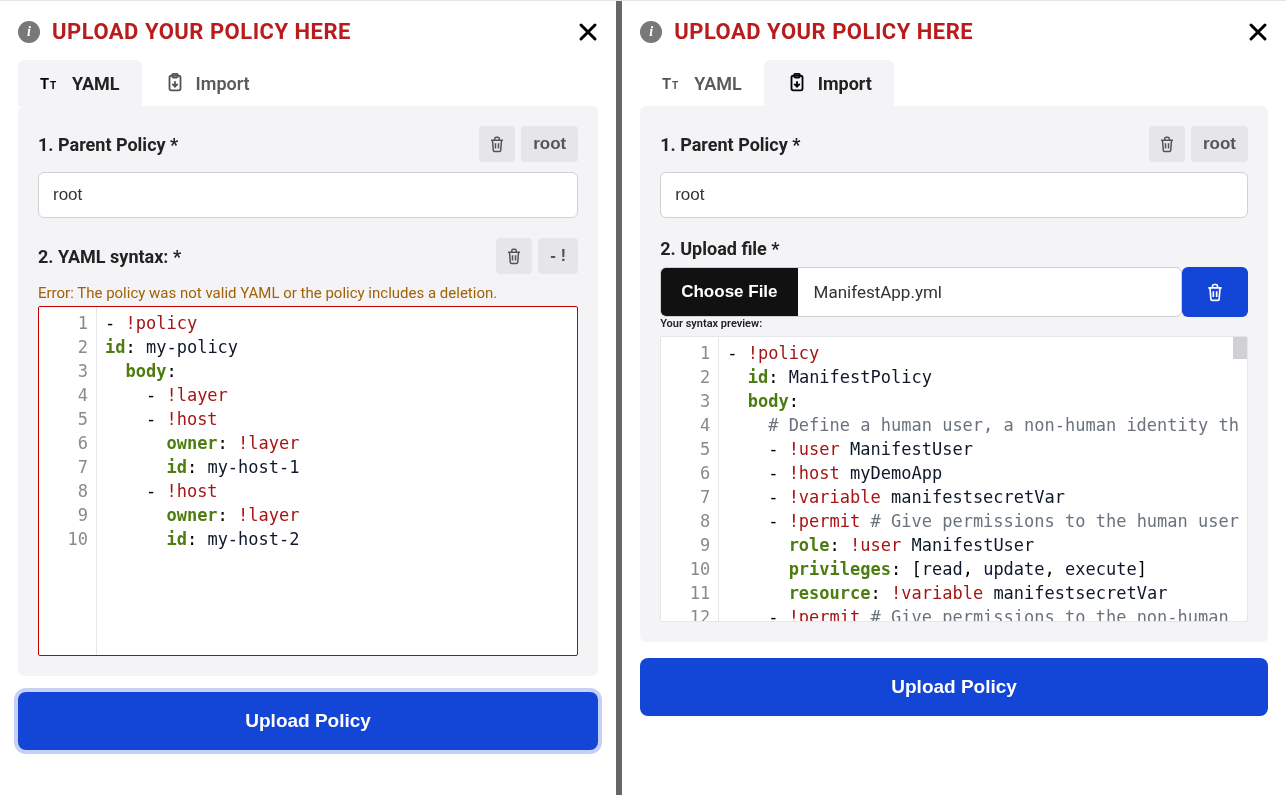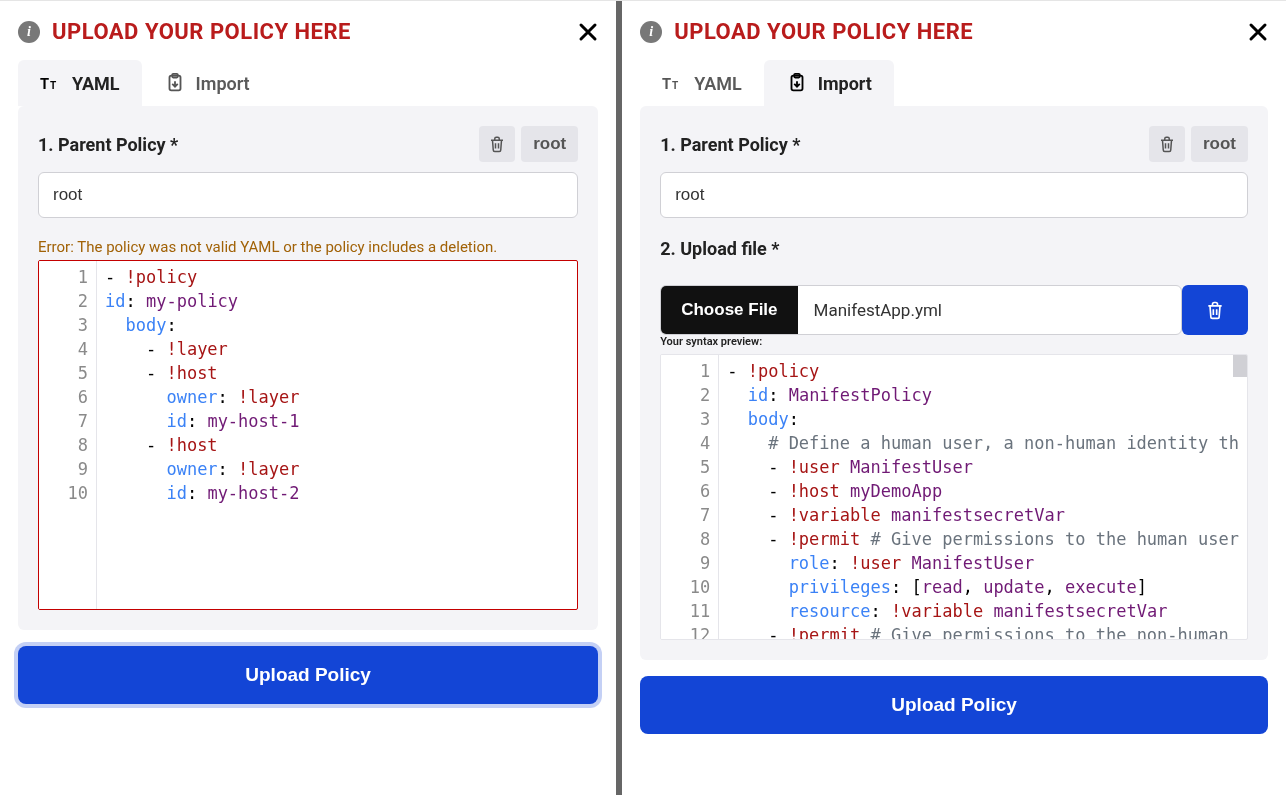--- a/index.html
+++ b/index.html
@@ -33,25 +33,25 @@
   .err { color:#a16207; font-size:15px; margin-bottom:4px; }
   .editor { border:1px solid #c40000; border-radius:2px; background:#fff; height:350px; display:flex; font-family: ui-monospace, SFMono-Regular, Menlo, Consolas, monospace; font-size:17px; overflow:hidden; }
   .editor.noerr { border:1px solid #e5e5ea; }
   .gutter { width:58px; background:#fff; border-right:1px solid #e5e5ea; text-align:right; padding:4px 8px 4px 0; color:#8a8a8a; }
   .gutter .ln { height:24px; line-height:24px; }
   .code { flex:1; padding:4px 8px; overflow:auto; }
   .code .line { height:24px; line-height:24px; white-space:pre; }
   .code-wrap { position:relative; flex:1; overflow:hidden; }
   .code-wrap .scroll-stub { position:absolute; right:0; top:0; width:14px; height:22px; background:#d0d0d5; }
   .hl-tag { color:#a61515; }
-  .hl-key { color:#3b82f6; }
-  .hl-str { color:#701a75; }
+  .hl-key { color:#4d7c0f;font-weight:bold; }
+  .hl-str { color:#0f172a; }
   .hl-cmt { color:#6a737d; }
 
-  .file-row { display:flex; margin-top:26px; }
+  .file-row { display:flex; margin-top:8px; }
   .file-group { flex:1; display:flex; border:1px solid #d0d0d5; border-radius:6px; overflow:hidden; background:#fff; }
   .choose-btn { background:#111; color:#fff; border:none; padding:14px 20px; font-size:17px; font-weight:600; cursor:pointer; }
   .file-name { flex:1; padding:14px 16px; font-size:17px; color:#333; }
   .trash-blue { background:#1345d6; border:none; border-radius:6px; width:66px; display:flex; align-items:center; justify-content:center; cursor:pointer; color:#fff; }
 
   .preview-label { font-size:11px; font-weight:600; color:#222; margin-top:0; margin-bottom:6px; }
 
   .upload-btn { width:100%; margin-top:16px; background:#1345d6; color:#fff; border:none; border-radius:8px; padding:18px 0; font-size:19px; font-weight:700; cursor:pointer; }
   .upload-btn.glow { box-shadow: 0 0 0 4px rgba(19,69,214,.25); }
 
@@ -97,20 +97,29 @@
         <button class="mini-btn">
           <svg width="18" height="18" viewBox="0 0 24 24" fill="none" stroke="#555" stroke-width="2">
               <path d="M4 7h16M9 7V5a2 2 0 012-2h2a2 2 0 012 2v2M6 7l1 13a2 2 0 002 2h6a2 2 0 002-2l1-13M10 11v7M14 11v7"></path>
             </svg>
         </button>
         <button class="mini-btn text">root</button>
       </div>
       <input class="text-input" value="root" style="">
 
       <div class="section2">
+        <div class="field-row">
+          <div class="field-label">2. YAML syntax: *</div>
+          <button class="mini-btn">
+            <svg width="18" height="18" viewBox="0 0 24 24" fill="none" stroke="#555" stroke-width="2">
+                <path d="M4 7h16M9 7V5a2 2 0 012-2h2a2 2 0 012 2v2M6 7l1 13a2 2 0 002 2h6a2 2 0 002-2l1-13M10 11v7M14 11v7"></path>
+              </svg>
+          </button>
+          <button class="mini-btn text">- !</button>
+        </div>
         <div class="err">Error: The policy was not valid YAML or the policy includes a deletion.</div>
         <div class="editor">
           <div class="gutter" id="left-gutter">
               <div class="ln">1</div>
               <div class="ln">2</div>
               <div class="ln">3</div>
               <div class="ln">4</div>
               <div class="ln">5</div>
               <div class="ln">6</div>
               <div class="ln">7</div>

